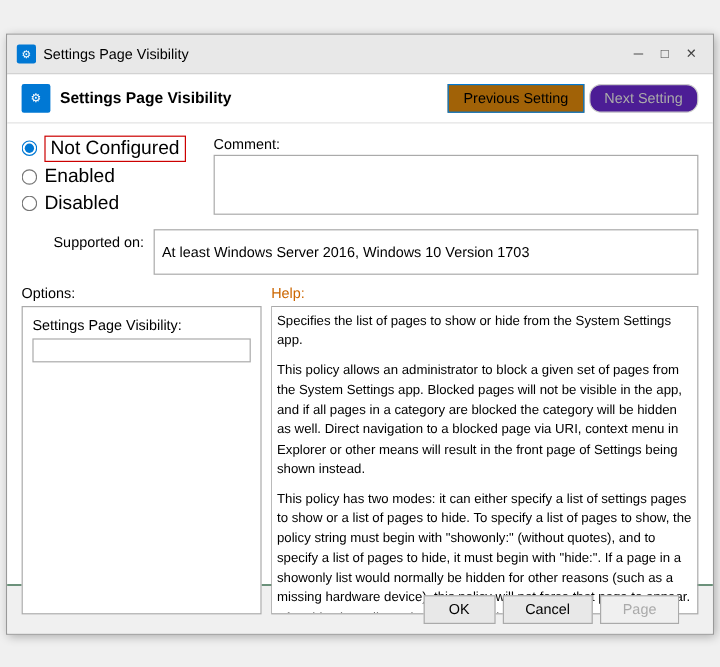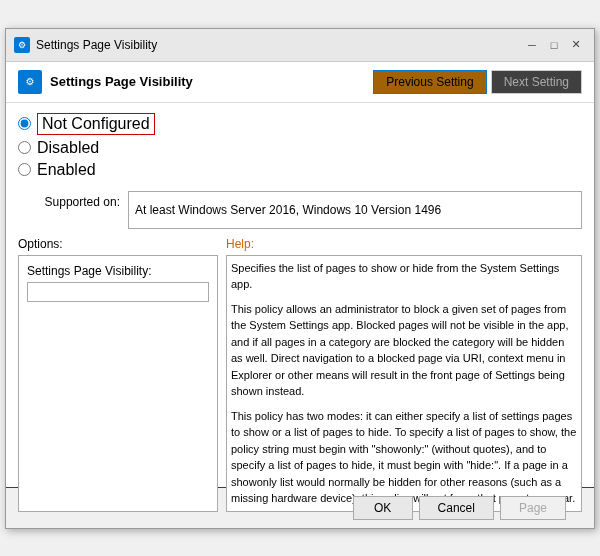--- a/index.html
+++ b/index.html
@@ -100,21 +100,21 @@
     }
     .nav-btn {
       padding: 4px 12px;
       font-size: 12px;
       border: 1px solid #ccc;
       background: #e8e8e8;
       cursor: pointer;
       color: #000;
       min-width: 90px;
     }
-    .nav-btn:disabled { color: #aaa; cursor: default; background: #404040; }
+    .nav-btn:disabled { color: #aaa; cursor: default; background: #4c1d95; border-radius: 10px; }
     .nav-btn.active { background: #a16207; border-color: #0078d4; }
 
     .main-content {
       background: white;
       padding: 10px 12px;
     }
 
     .radio-section {
       display: flex;
       flex-direction: column;
@@ -293,34 +293,38 @@
 
     <div style="display:flex; margin-bottom:4px;">
 
       <div class="radio-section">
         <label class="radio-item">
           <input type="radio" name="config" checked="" style="">
           <span class="radio-label not-configured-label">Not Configured</span>
         </label>
         <label class="radio-item">
           <input type="radio" name="config" style="">
-          <span class="radio-label">Disabled</span>
+          <span class="radio-label">Enabled</span>
         </label>
         <label class="radio-item">
           <input type="radio" name="config" style="">
-          <span class="radio-label">Enabled</span>
+          <span class="radio-label">Disabled</span>
         </label>
       </div>
 
+      <div style="flex:1;">
+        <div class="field-label">Comment:</div>
+        <textarea class="comment-box" style=""></textarea>
+      </div>
     </div>
 
     <div class="supported-section">
       <div class="supported-label">Supported on:</div>
       <div class="supported-box">
-        <span>At least Windows Server 2016, Windows 10 Version 1496</span>
+        <span>At least Windows Server 2016, Windows 10 Version 1703</span>
       </div>
     </div>
 
     <div class="bottom-panels">
 
       <div class="options-panel">
         <div class="panel-header">Options:</div>
         <div class="panel-box">
           <div class="options-inner">
             <div class="options-field-label">Settings Page Visibility:</div>

